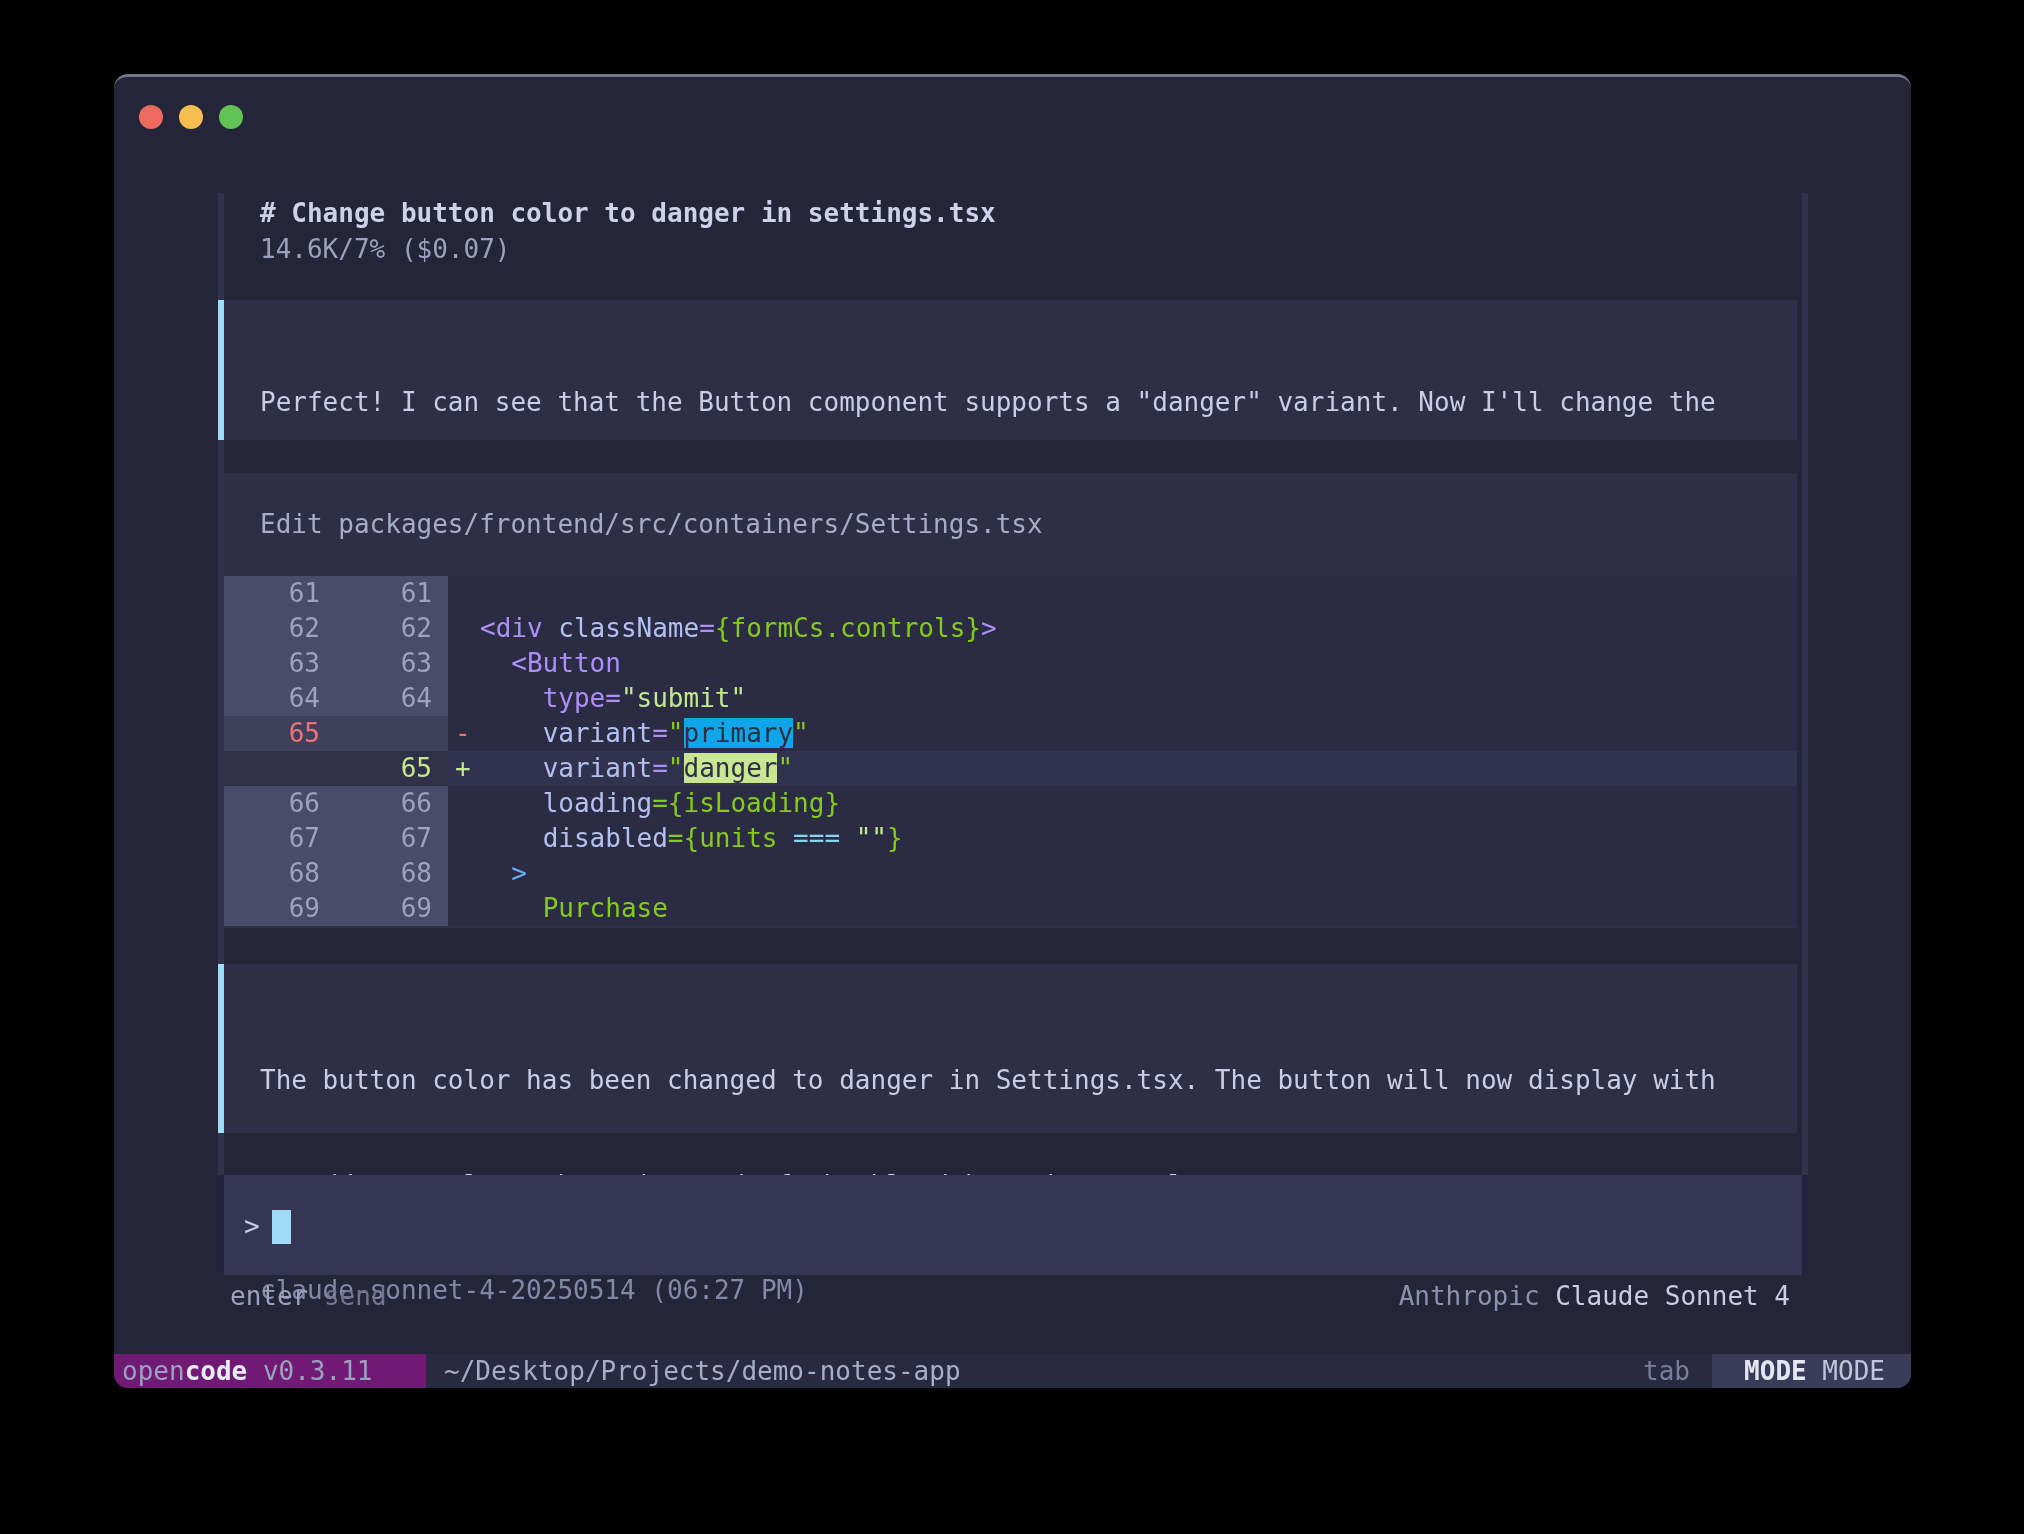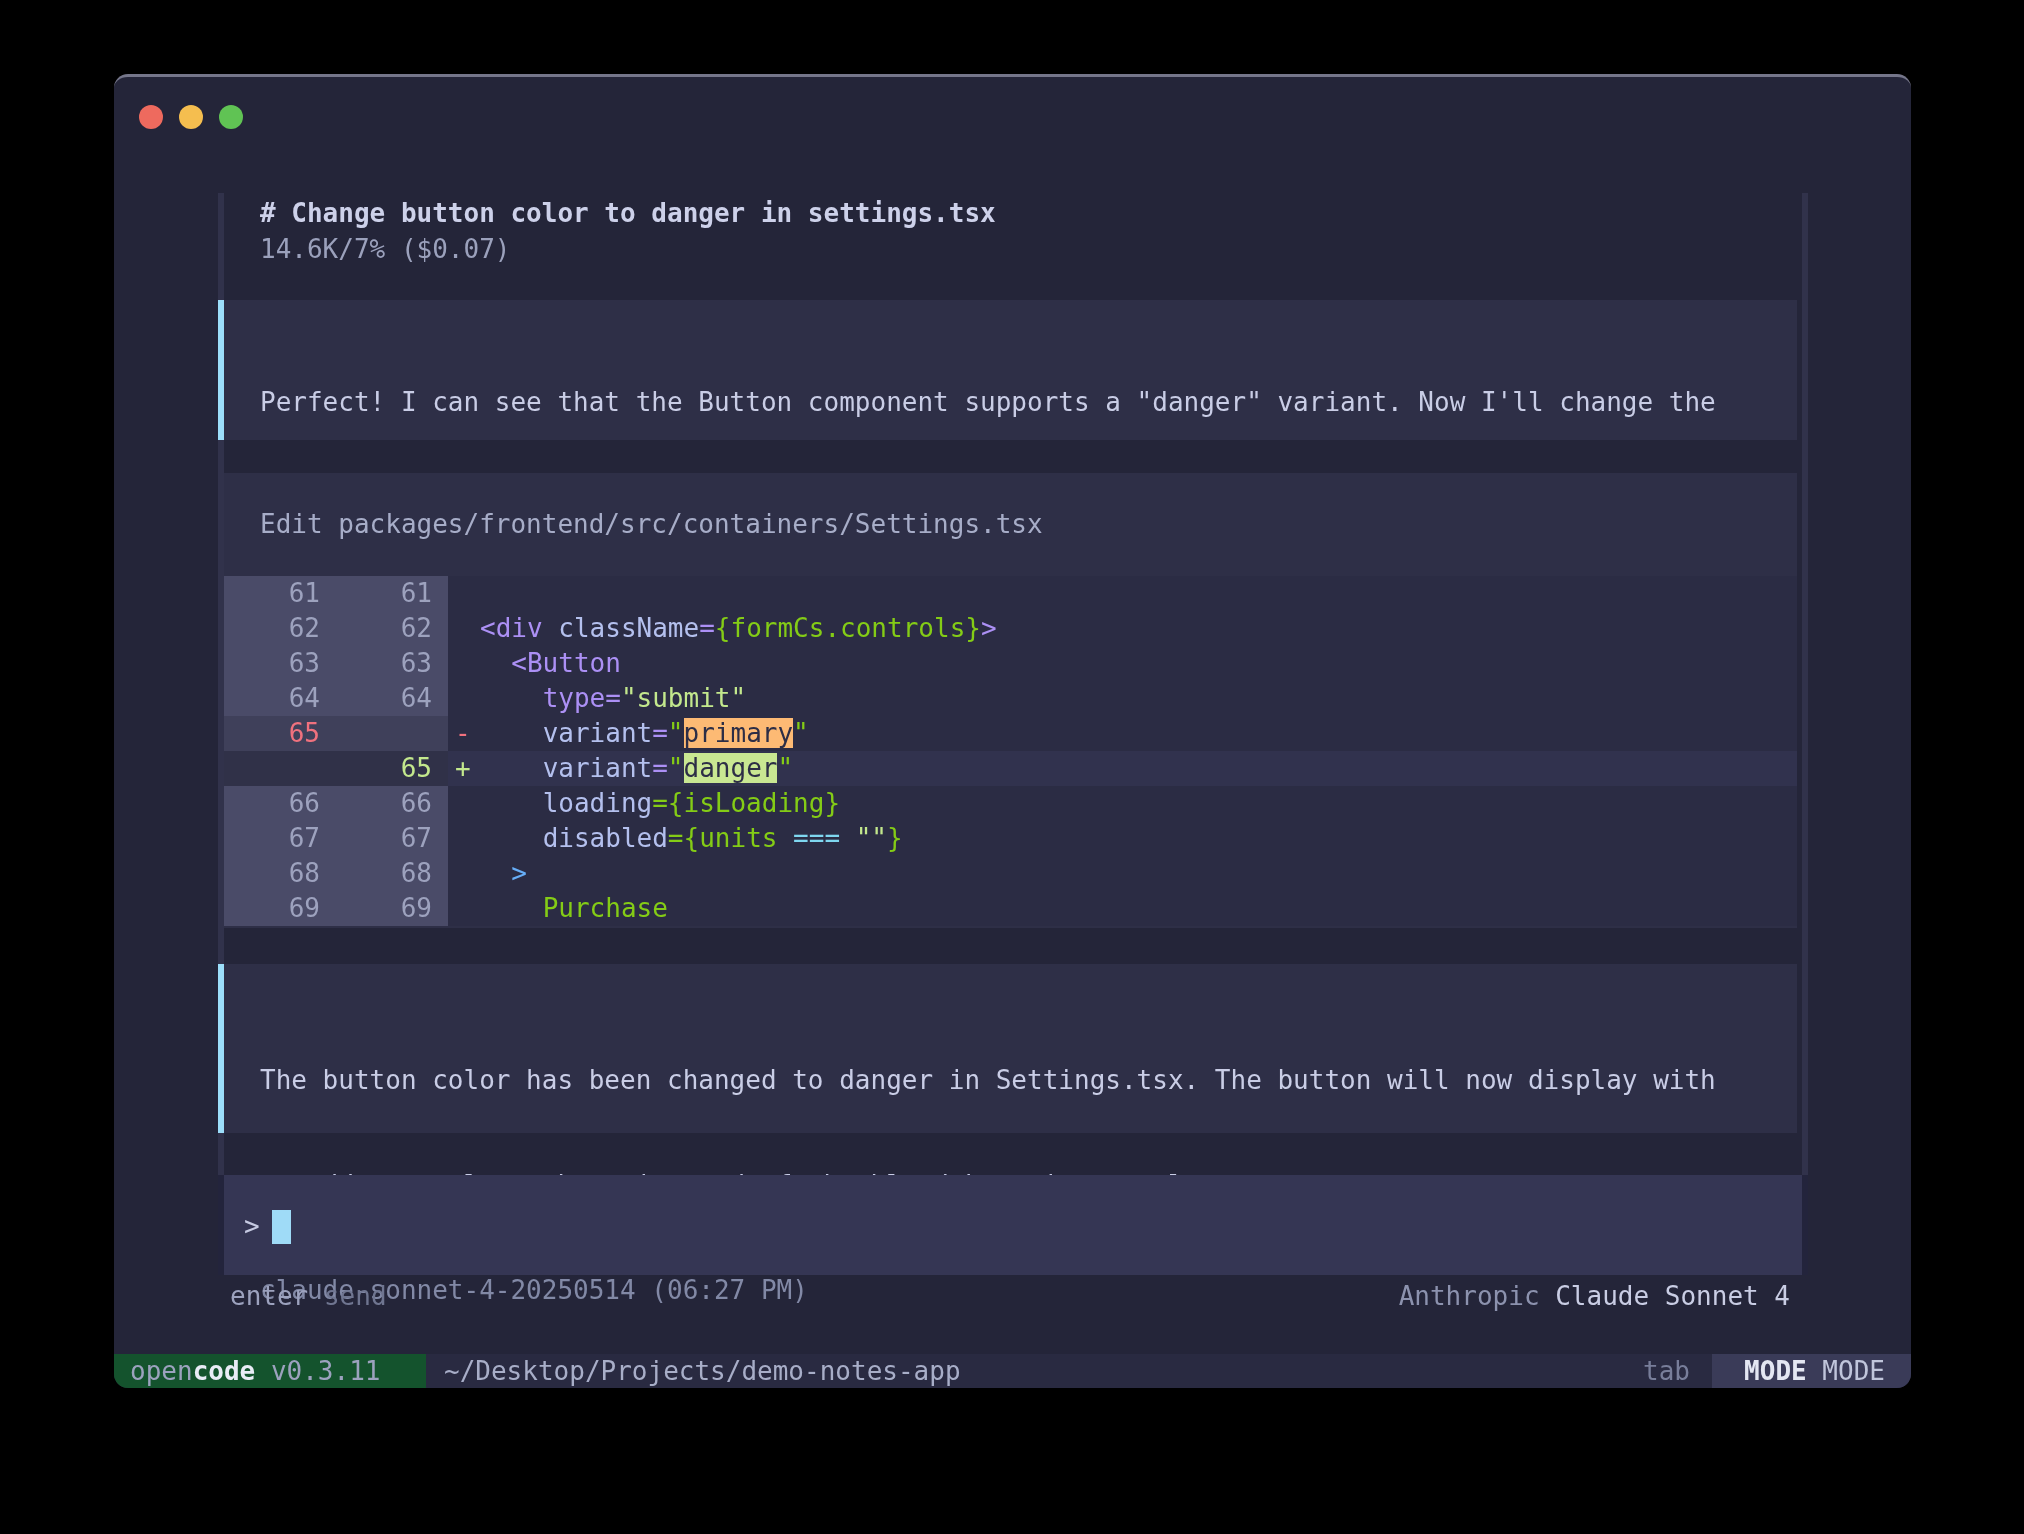--- a/index.html
+++ b/index.html
@@ -52,39 +52,39 @@
   .mk{width:32px;flex:0 0 32px;padding-left:7px;}
   .dr.del .mk{color:#F0717E;}
   .dr.add .mk{color:#C3E88D;}
   .dcode{flex:1;white-space:pre;}
   .tk-t{color:#84cc16;}
   .tk-v{color:#AC90F5;}
   .tk-p{color:#B4C0EE;}
   .tk-g{color:#C3E88D;}
   .tk-c{color:#7FD7F0;}
   .tk-b{color:#67AEF8;}
-  .tk-hd{background:#fdba74;color:#2D2E46;}
+  .tk-hd{background:#0ea5e9;color:#2D2E46;}
   .tk-ha{background:#C9E792;color:#2D2E46;}
 
   
   .inputbox{position:absolute;left:104px;top:1098px;width:1590px;height:100px;background:#353654;
     border-left:6px solid #23243C;border-right:6px solid #23243C;}
   .promptline{padding:34px 0 0 20px;line-height:35px;color:#C6CAE2;white-space:pre;}
   .cursor{display:inline-block;width:19px;height:34px;background:#9FDBF7;vertical-align:bottom;margin-left:12px;}
 
   
   .hints{position:absolute;left:116px;top:1202px;width:1560px;height:35px;line-height:35px;
     display:flex;justify-content:space-between;white-space:pre;}
   .h-enter{color:#9CA2BE;}.h-send{color:#6F7590;}
   .h-provider{color:#8C92AE;}.h-model{color:#C9CDE4;}
 
   
   .statusbar{position:absolute;left:0;top:1277px;width:100%;height:34px;background:#292A41;
     display:flex;align-items:center;border-radius:0 0 14px 14px;line-height:34px;white-space:pre;}
-  .chip-brand{flex:0 0 312px;height:34px;background:#14532d;border-radius:0 0 0 14px;padding-left:16px;color:#9CA2BE;}
+  .chip-brand{flex:0 0 312px;height:34px;background:#701a75;border-radius:0 0 0 14px;padding-left:8px;color:#9CA2BE;}
   .chip-brand b{color:#E9ECF6;font-weight:bold;}
   .cwd{margin-left:18px;color:#A8AEC8;text-align:center;}
   .spacer{flex:1;}
   .tabhint{color:#787E9A;margin-right:22px;}
   .chip-mode{flex:0 0 199px;height:34px;background:#3A3B58;border-radius:0 0 14px 0;
     text-align:right;padding-right:26px;color:#C0C5DB;}
   .chip-mode b{color:#E4E7F2;font-weight:bold;}
 </style>
 </head>
 <body>

